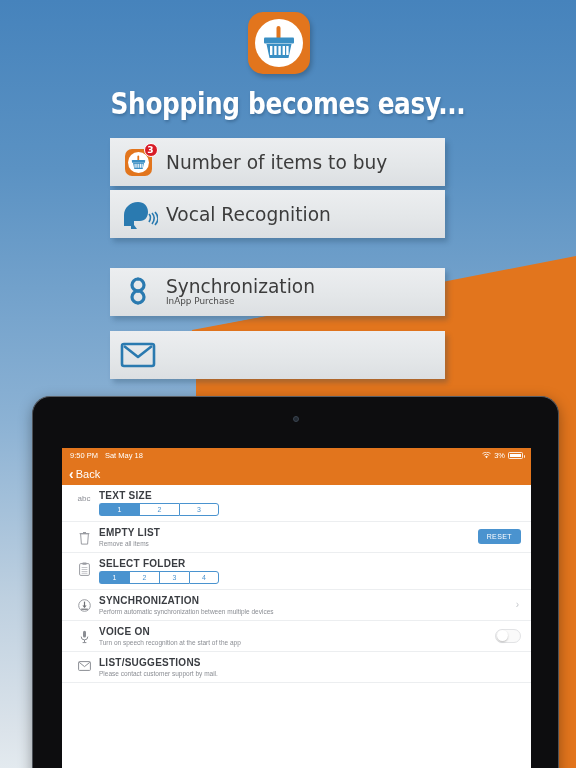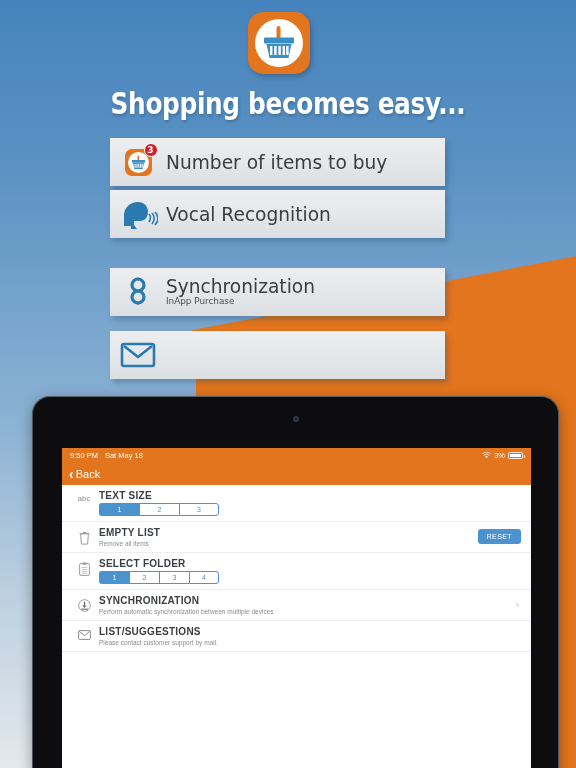--- a/index.html
+++ b/index.html
@@ -377,20 +377,39 @@
           </div>
           <div class="s-body">
             <div class="s-label">SYNCHRONIZATION</div>
             <div class="s-desc">Perform automatic synchronization between multiple devices</div>
           </div>
           <div class="s-right">
             <span class="chevron-r">›</span>
           </div>
         </div>
 
+        <div class="srow">
+          <div class="s-ico">
+            <svg width="9" height="14" viewBox="0 0 9 14">
+              <rect x="3" y="0.8" width="3" height="6.6" rx="1.5" fill="#8a8d93"></rect>
+              <path d="M1.2 6.6 a3.3 3.3 0 0 0 6.6 0" stroke="#8a8d93" fill="none" stroke-width="1"></path>
+              <path d="M4.5 9.9 v2.4" stroke="#8a8d93" stroke-width="1"></path>
+              <path d="M2.6 12.6 h3.8" stroke="#8a8d93" stroke-width="1"></path>
+            </svg>
+          </div>
+          <div class="s-body">
+            <div class="s-label">VOICE ON</div>
+            <div class="s-desc">Turn on speech recognition at the start of the app</div>
+          </div>
+          <div class="s-right">
+            <div class="toggle">
+                <i></i>
+              </div>
+          </div>
+        </div>
 
         <div class="srow">
           <div class="s-ico">
             <svg width="13" height="10" viewBox="0 0 13 10">
               <rect x="0.6" y="0.6" width="11.8" height="8.8" rx="0.8" stroke="#8a8d93" fill="none" stroke-width="1"></rect>
               <path d="M1.2 1.3 L6.5 5.6 L11.8 1.3" stroke="#8a8d93" fill="none" stroke-width="1"></path>
             </svg>
           </div>
           <div class="s-body">
             <div class="s-label">LIST/SUGGESTIONS</div>

